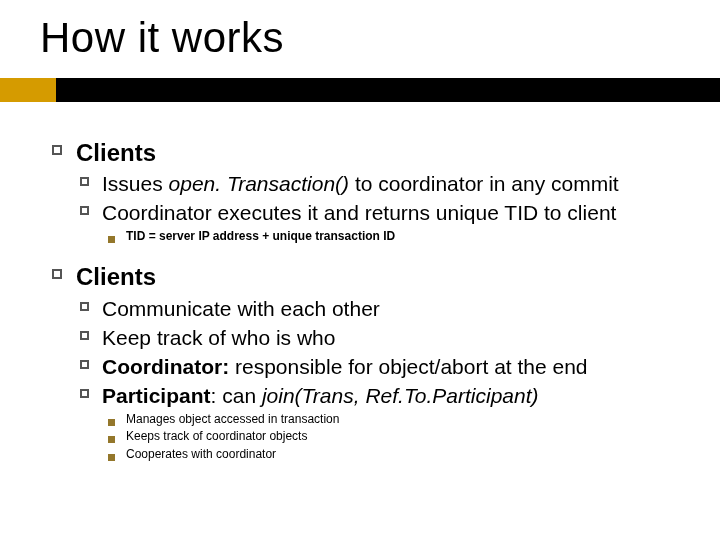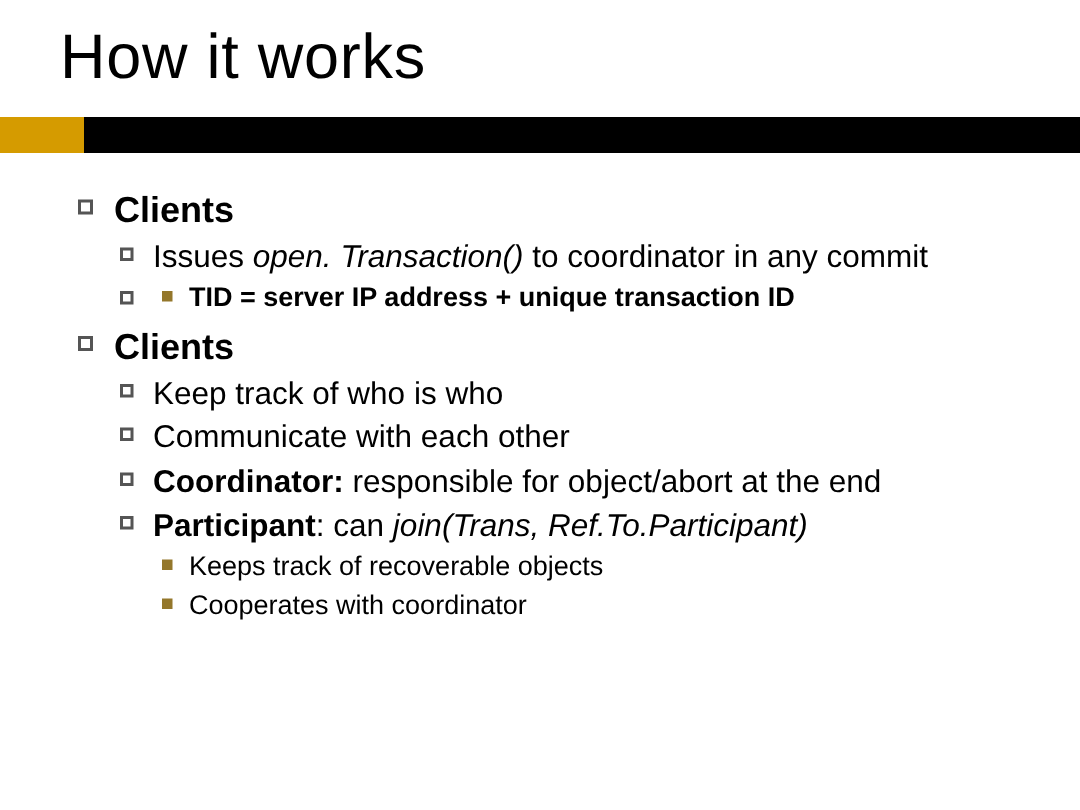--- a/index.html
+++ b/index.html
@@ -47,21 +47,21 @@
     top: 120px;
     left: 48px;
     right: 40px;
     font-size: 21px;
     line-height: 1.3;
   }
   ul { list-style: none; padding: 0; margin: 0; }
   li { margin: 2px 0; }
 
   
-  .l1 > li { position: relative; padding-left: 28px; font-weight: bold; font-size: 24px; margin-top: 5px; }
+  .l1 > li { position: relative; padding-left: 28px; font-weight: bold; font-size: 24px; margin-top: 17px; }
   .l1 > li::before {
     content: "";
     position: absolute;
     left: 4px;
     top: 8px;
     width: 10px;
     height: 10px;
     border: 2px solid #555;
     box-sizing: border-box;
   }
@@ -74,21 +74,21 @@
     position: absolute;
     left: 4px;
     top: 7px;
     width: 9px;
     height: 9px;
     border: 2px solid #555;
     box-sizing: border-box;
   }
 
   
-  .l3 { font-size: 18px; margin-top: 2px; }
+  .l3 { font-size: 12px; margin-top: 2px; }
   .l3 > li { position: relative; padding-left: 24px; margin: 2px 0; }
   .l3 > li::before {
     content: "";
     position: absolute;
     left: 6px;
     top: 7px;
     width: 7px;
     height: 7px;
     background: #94772b;
   }
@@ -107,46 +107,50 @@
   <div class="content">
     <ul class="l1">
 
       <li>
         <span>Clients</span>
         <ul class="l2">
           <li>
             <span>Issues </span><span class="ital">open. Transaction()</span><span> to coordinator in any commit</span>
           </li>
           <li>
+            <span>Coordinator executes it and returns unique TID to client</span>
             <ul class="l3">
               <li>
                 <span class="bold">TID = server IP address + unique transaction ID</span>
               </li>
             </ul>
           </li>
         </ul>
       </li>
 
       <li>
         <span>Clients</span>
         <ul class="l2">
           <li>
-            <span>Keep track of who is who</span>
+            <span>Communicate with each other</span>
           </li>
           <li>
-            <span>Communicate with each other</span>
+            <span>Keep track of who is who</span>
           </li>
           <li>
             <span class="bold">Coordinator:</span><span> responsible for object/abort at the end</span>
           </li>
           <li>
             <span class="bold">Participant</span><span>: can </span><span class="ital">join(Trans, Ref.To.Participant)</span>
             <ul class="l3">
               <li>
-                <span>Keeps track of recoverable objects</span>
+                <span>Manages object accessed in transaction</span>
+              </li>
+              <li>
+                <span>Keeps track of coordinator objects</span>
               </li>
               <li>
                 <span>Cooperates with coordinator</span>
               </li>
             </ul>
           </li>
         </ul>
       </li>
 
     </ul>

